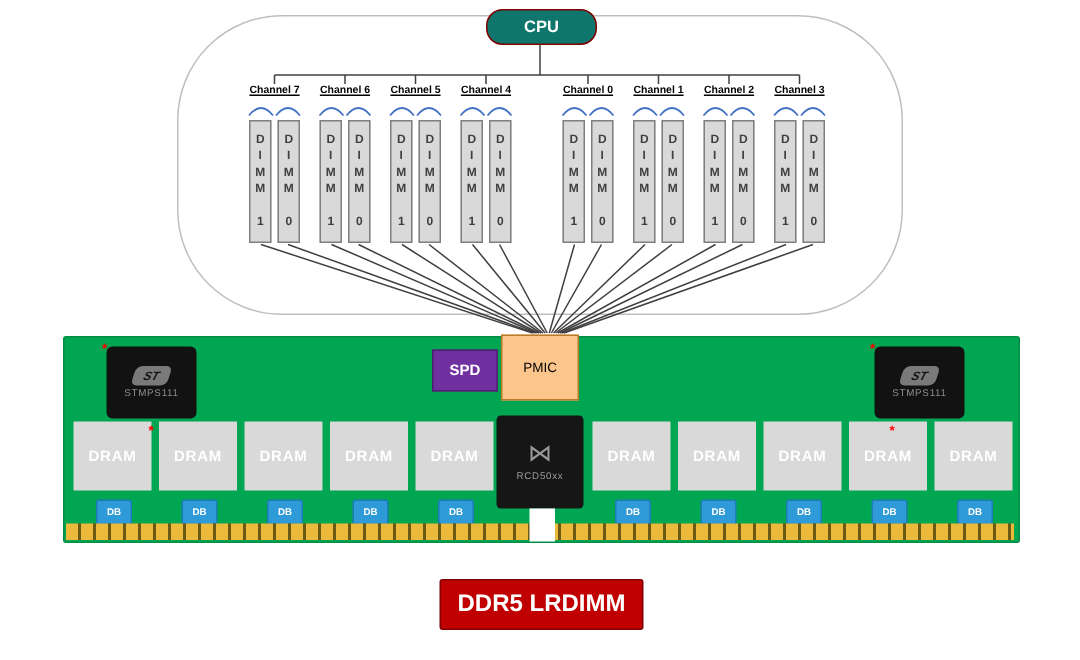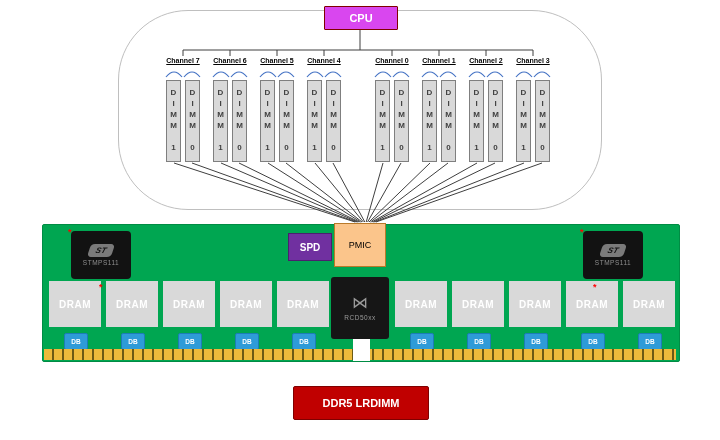--- a/index.html
+++ b/index.html
@@ -3,22 +3,22 @@
 <meta charset="utf-8">
 <style>
   html,body{margin:0;padding:0;background:#fff;}
   .stage{position:relative;width:720px;height:440px;font-family:"Liberation Sans",sans-serif;overflow:hidden;background:#fff;}
 
   .cpu-outline{position:absolute;left:118px;top:10px;width:482px;height:198px;
     border:1px solid #bfbfbf;border-radius:70px;z-index:0;}
 
   #wiring{position:absolute;left:0;top:0;z-index:1;}
 
-  .cpu-box{position:absolute;left:324px;top:6px;width:72px;height:22px;background:#d946ef;
-    border:1px solid #7f0000;border-radius:1px;color:#fff;font-weight:bold;font-size:11px;
+  .cpu-box{position:absolute;left:324px;top:6px;width:72px;height:22px;background:#0f766e;
+    border:1px solid #7f0000;border-radius:11px;color:#fff;font-weight:bold;font-size:11px;
     display:flex;align-items:center;justify-content:center;z-index:3;}
 
   .channel-label{position:absolute;top:57px;width:44px;text-align:center;font-size:7px;
     font-weight:bold;color:#000;text-decoration:underline;z-index:3;}
 
   .dimm{position:absolute;top:80px;width:15px;height:82px;box-sizing:border-box;
     background:#d9d9d9;border:1px solid #7f7f7f;z-index:3;
     writing-mode:vertical-rl;text-orientation:upright;
     font-size:8px;font-weight:bold;color:#3f3f3f;line-height:13px;text-align:center;letter-spacing:2px;}
 
@@ -52,21 +52,21 @@
   .rcd-logo{color:#9a9a9a;font-size:16px;line-height:1;}
   .rcd-label{color:#9a9a9a;font-size:6.5px;letter-spacing:.5px;}
 
   .gold{position:absolute;left:1px;top:124px;width:632px;height:11px;
     background:repeating-linear-gradient(90deg,#ecba3b 0px,#ecba3b 8px,#6b5a14 8px,#6b5a14 10px);}
   .notch{position:absolute;left:310px;top:114px;width:17px;height:22px;background:#fff;}
 
   .mark{position:absolute;color:#ff0000;font-size:9px;font-weight:bold;line-height:1;z-index:4;}
 
   .module-name{position:absolute;left:293px;top:386px;width:134px;height:32px;background:#c00000;
-    border:1px solid #7f0000;border-radius:2px;color:#fff;font-weight:bold;font-size:11px;
+    border:1px solid #7f0000;border-radius:2px;color:#fff;font-weight:bold;font-size:16px;
     display:flex;align-items:center;justify-content:center;z-index:3;}
 </style>
 </head>
 <body>
 
 <div class="stage">
 
   <div class="cpu-outline"></div>
 
   <svg id="wiring" width="720" height="440">

